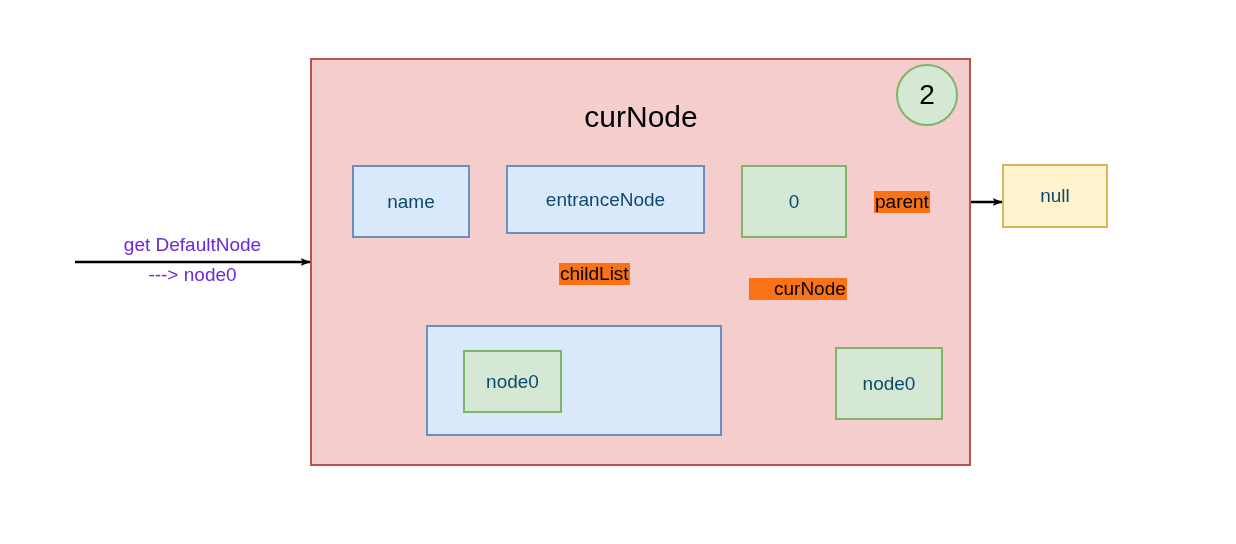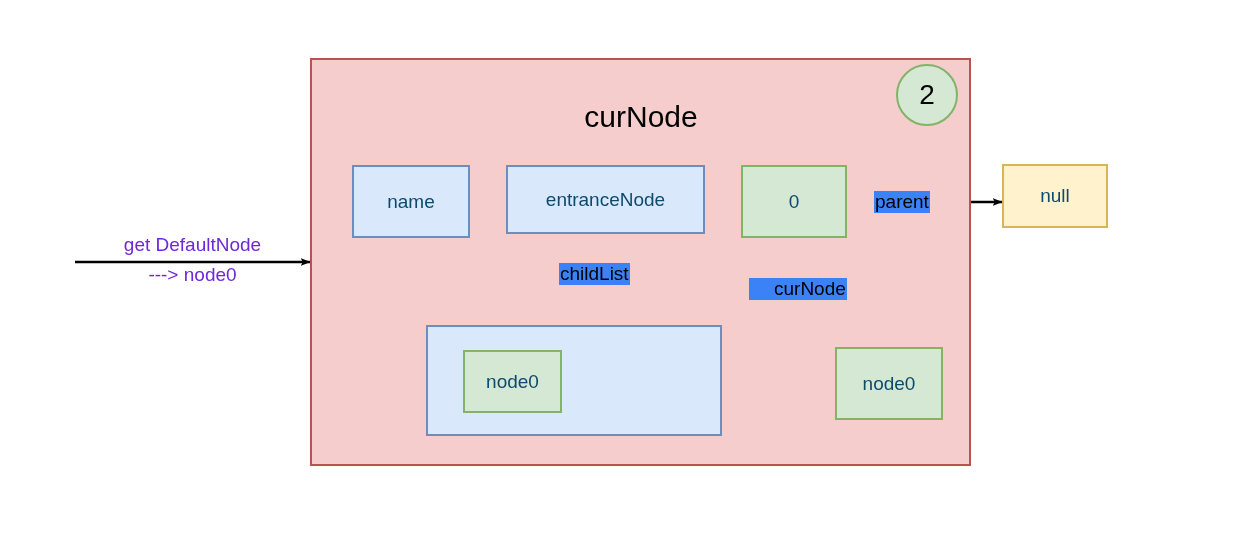--- a/index.html
+++ b/index.html
@@ -60,21 +60,21 @@
     color: #000000;
   }
   .title-text {
     position: absolute;
     color: #000000;
     text-align: center;
     white-space: nowrap;
   }
   .edge-label {
     position: absolute;
-    background: #3b82f6;
+    background: #f97316;
     color: #000000;
     white-space: nowrap;
     padding: 0 1px;
     line-height: 1.15;
   }
   .plain-label {
     position: absolute;
     color: #6d28d9;
     white-space: nowrap;
     text-align: center;

